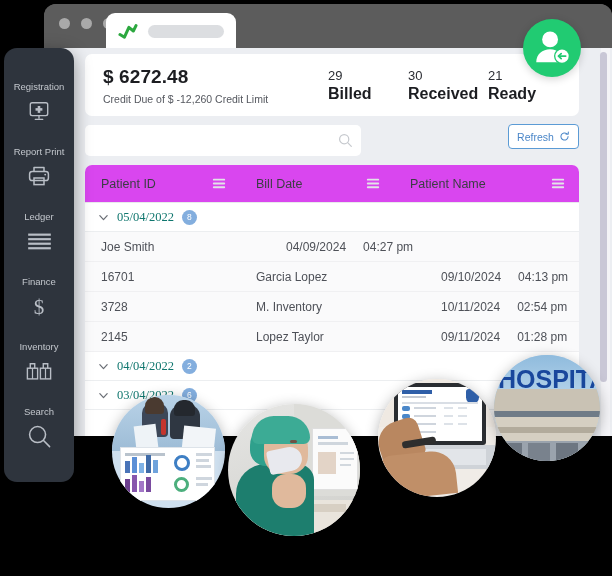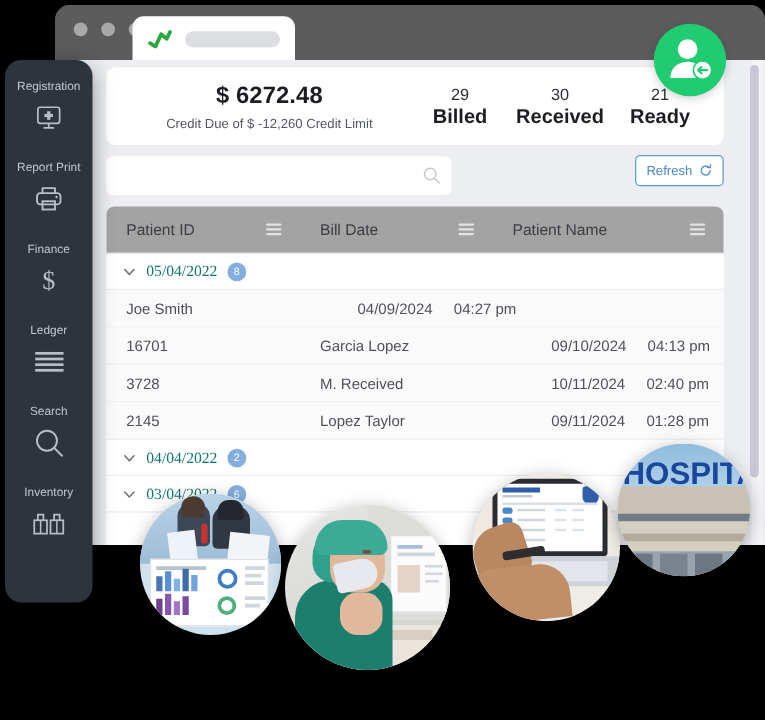--- a/index.html
+++ b/index.html
@@ -109,21 +109,20 @@
     width: 7px;
     height: 330px;
     border-radius: 4px;
     background: #c9c7d6;
   }
 
   
   .card {
     background: #ffffff;
     border-radius: 7px;
-    text-align: center;
   }
 
   .summary-card {
     position: absolute;
     left: 41px;
     top: 6px;
     width: 494px;
     height: 62px;
     display: flex;
     align-items: center;
@@ -224,21 +223,21 @@
     background: #ffffff;
     border-radius: 7px 7px 0 0;
     overflow: hidden;
   }
 
   .thead {
     display: flex;
     align-items: center;
     height: 38px;
     border-bottom: 1px solid #e8e9ec;
-    background: #a3a3a3;
+    background: #d946ef;
   }
   .th {
     display: flex;
     align-items: center;
     justify-content: space-between;
     padding: 0 14px 0 16px;
     height: 100%;
   }
   .th-label {
     font-size: 12.5px;
@@ -301,21 +300,21 @@
   
   .sidebar {
     position: absolute;
     left: 4px;
     top: 48px;
     width: 70px;
     height: 434px;
     background: #2e343d;
     border-radius: 13px;
     box-shadow: 0 5px 18px rgba(0,0,0,0.4);
-    padding-top: 9px;
+    padding-top: 26px;
     z-index: 6;
   }
 
   .nav-item {
     width: 62px;
     margin: 0 auto 6px auto;
     padding: 7px 0 9px 0;
     border-radius: 9px;
     text-align: center;
     cursor: pointer;
@@ -494,24 +493,24 @@
             <div class="td col-id">16701</div>
             <div class="td col-name">Garcia Lopez</div>
             <div class="td-date-wrap col-date">
               <span class="td-date">09/10/2024</span>
               <span class="td-time">04:13 pm</span>
             </div>
           </div>
 
           <div class="trow">
             <div class="td col-id">3728</div>
-            <div class="td col-name">M. Received</div>
+            <div class="td col-name">M. Inventory</div>
             <div class="td-date-wrap col-date">
               <span class="td-date">10/11/2024</span>
-              <span class="td-time">02:40 pm</span>
+              <span class="td-time">02:54 pm</span>
             </div>
           </div>
 
           <div class="trow">
             <div class="td col-id">2145</div>
             <div class="td col-name">Lopez Taylor</div>
             <div class="td-date-wrap col-date">
               <span class="td-date">09/11/2024</span>
               <span class="td-time">01:28 pm</span>
             </div>
@@ -564,60 +563,60 @@
         <svg width="24" height="22" viewBox="0 0 24 22">
           <path d="M7 6.5V2.5h10v4" fill="none" stroke="#b9bec6" stroke-width="1.5" stroke-linejoin="round"></path>
           <rect x="2.6" y="6.5" width="18.8" height="9" rx="2.6" fill="none" stroke="#b9bec6" stroke-width="1.5"></rect>
           <rect x="7" y="13" width="10" height="6.6" fill="none" stroke="#b9bec6" stroke-width="1.5"></rect>
           <circle cx="18.2" cy="9.6" r="0.95" fill="#b9bec6"></circle>
         </svg>
       </span>
     </div>
 
     <div class="nav-item">
-      <span class="nav-label">Finance</span>
-      <span class="nav-icon">
-        <svg width="20" height="24" viewBox="0 0 20 24">
-          <text x="10" y="19.5" font-family="Liberation Serif, serif" font-size="21" fill="#b9bec6" text-anchor="middle">$</text>
-        </svg>
-      </span>
-    </div>
-
-    <div class="nav-item">
       <span class="nav-label">Ledger</span>
       <span class="nav-icon">
         <svg width="25" height="17" viewBox="0 0 26 18">
           <rect x="1" y="0.6" width="24" height="2.3" fill="#b9bec6"></rect>
           <rect x="1" y="5.4" width="24" height="2.3" fill="#b9bec6"></rect>
           <rect x="1" y="10.2" width="24" height="2.3" fill="#b9bec6"></rect>
           <rect x="1" y="15" width="24" height="2.3" fill="#b9bec6"></rect>
         </svg>
       </span>
     </div>
 
     <div class="nav-item">
-      <span class="nav-label">Search</span>
+      <span class="nav-label">Finance</span>
       <span class="nav-icon">
-        <svg width="25" height="25" viewBox="0 0 26 26">
-          <circle cx="11" cy="11" r="8.3" fill="none" stroke="#b9bec6" stroke-width="1.6"></circle>
-          <line x1="17.2" y1="17.2" x2="23.5" y2="23.5" stroke="#b9bec6" stroke-width="1.6" stroke-linecap="round"></line>
+        <svg width="20" height="24" viewBox="0 0 20 24">
+          <text x="10" y="19.5" font-family="Liberation Serif, serif" font-size="21" fill="#b9bec6" text-anchor="middle">$</text>
         </svg>
       </span>
     </div>
 
     <div class="nav-item">
       <span class="nav-label">Inventory</span>
       <span class="nav-icon">
         <svg width="26" height="22" viewBox="0 0 28 22">
           <rect x="1.5" y="8" width="11" height="11.5" fill="none" stroke="#b9bec6" stroke-width="1.5"></rect>
           <rect x="15.5" y="8" width="11" height="11.5" fill="none" stroke="#b9bec6" stroke-width="1.5"></rect>
           <path d="M4.6 8V3.2h4.8V8" fill="none" stroke="#b9bec6" stroke-width="1.5"></path>
           <path d="M18.6 8V3.2h4.8V8" fill="none" stroke="#b9bec6" stroke-width="1.5"></path>
           <line x1="7" y1="8" x2="7" y2="19.5" stroke="#b9bec6" stroke-width="1.3"></line>
           <line x1="21" y1="8" x2="21" y2="19.5" stroke="#b9bec6" stroke-width="1.3"></line>
+        </svg>
+      </span>
+    </div>
+
+    <div class="nav-item">
+      <span class="nav-label">Search</span>
+      <span class="nav-icon">
+        <svg width="25" height="25" viewBox="0 0 26 26">
+          <circle cx="11" cy="11" r="8.3" fill="none" stroke="#b9bec6" stroke-width="1.6"></circle>
+          <line x1="17.2" y1="17.2" x2="23.5" y2="23.5" stroke="#b9bec6" stroke-width="1.6" stroke-linecap="round"></line>
         </svg>
       </span>
     </div>
   </div>
 
   <div class="avatar">
     <svg width="42" height="42" viewBox="0 0 44 44">
       <circle cx="20" cy="13" r="8.3" fill="#ffffff"></circle>
       <path d="M5.5 37c0-8.4 6.5-13.6 14.5-13.6S34.5 28.6 34.5 37z" fill="#ffffff"></path>
       <circle cx="32.5" cy="30.5" r="8.4" fill="#21cb72"></circle>

